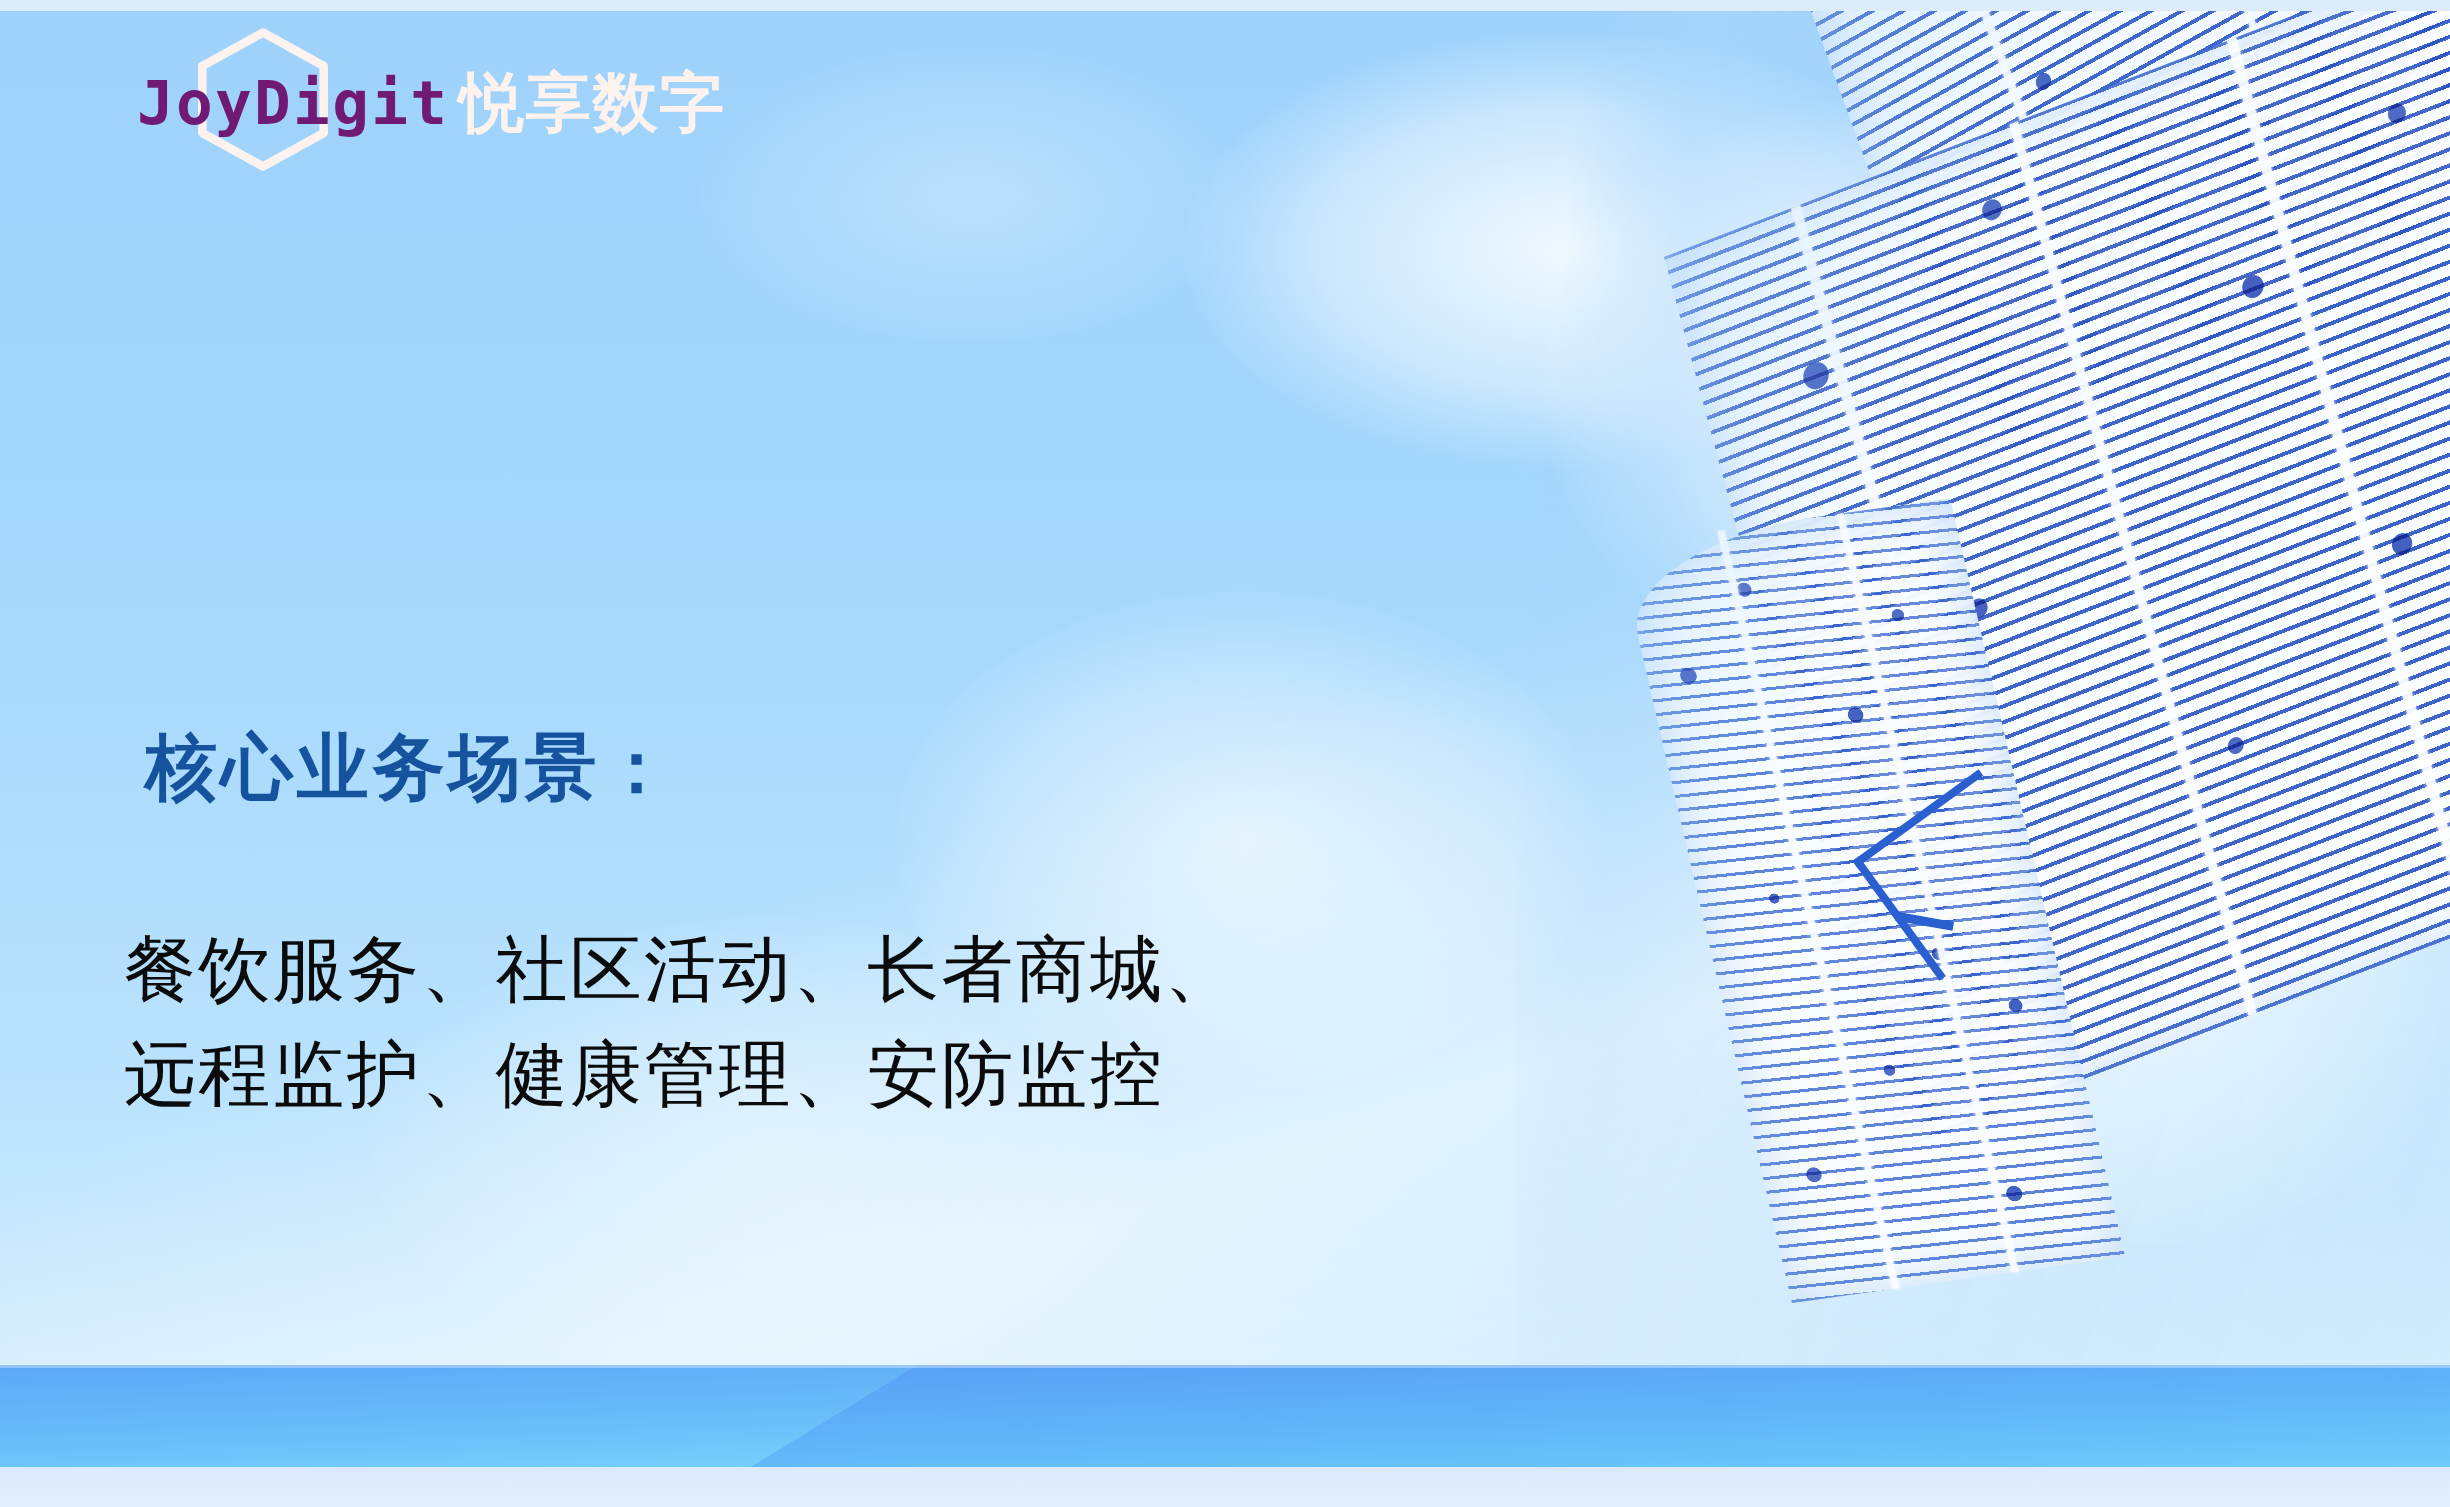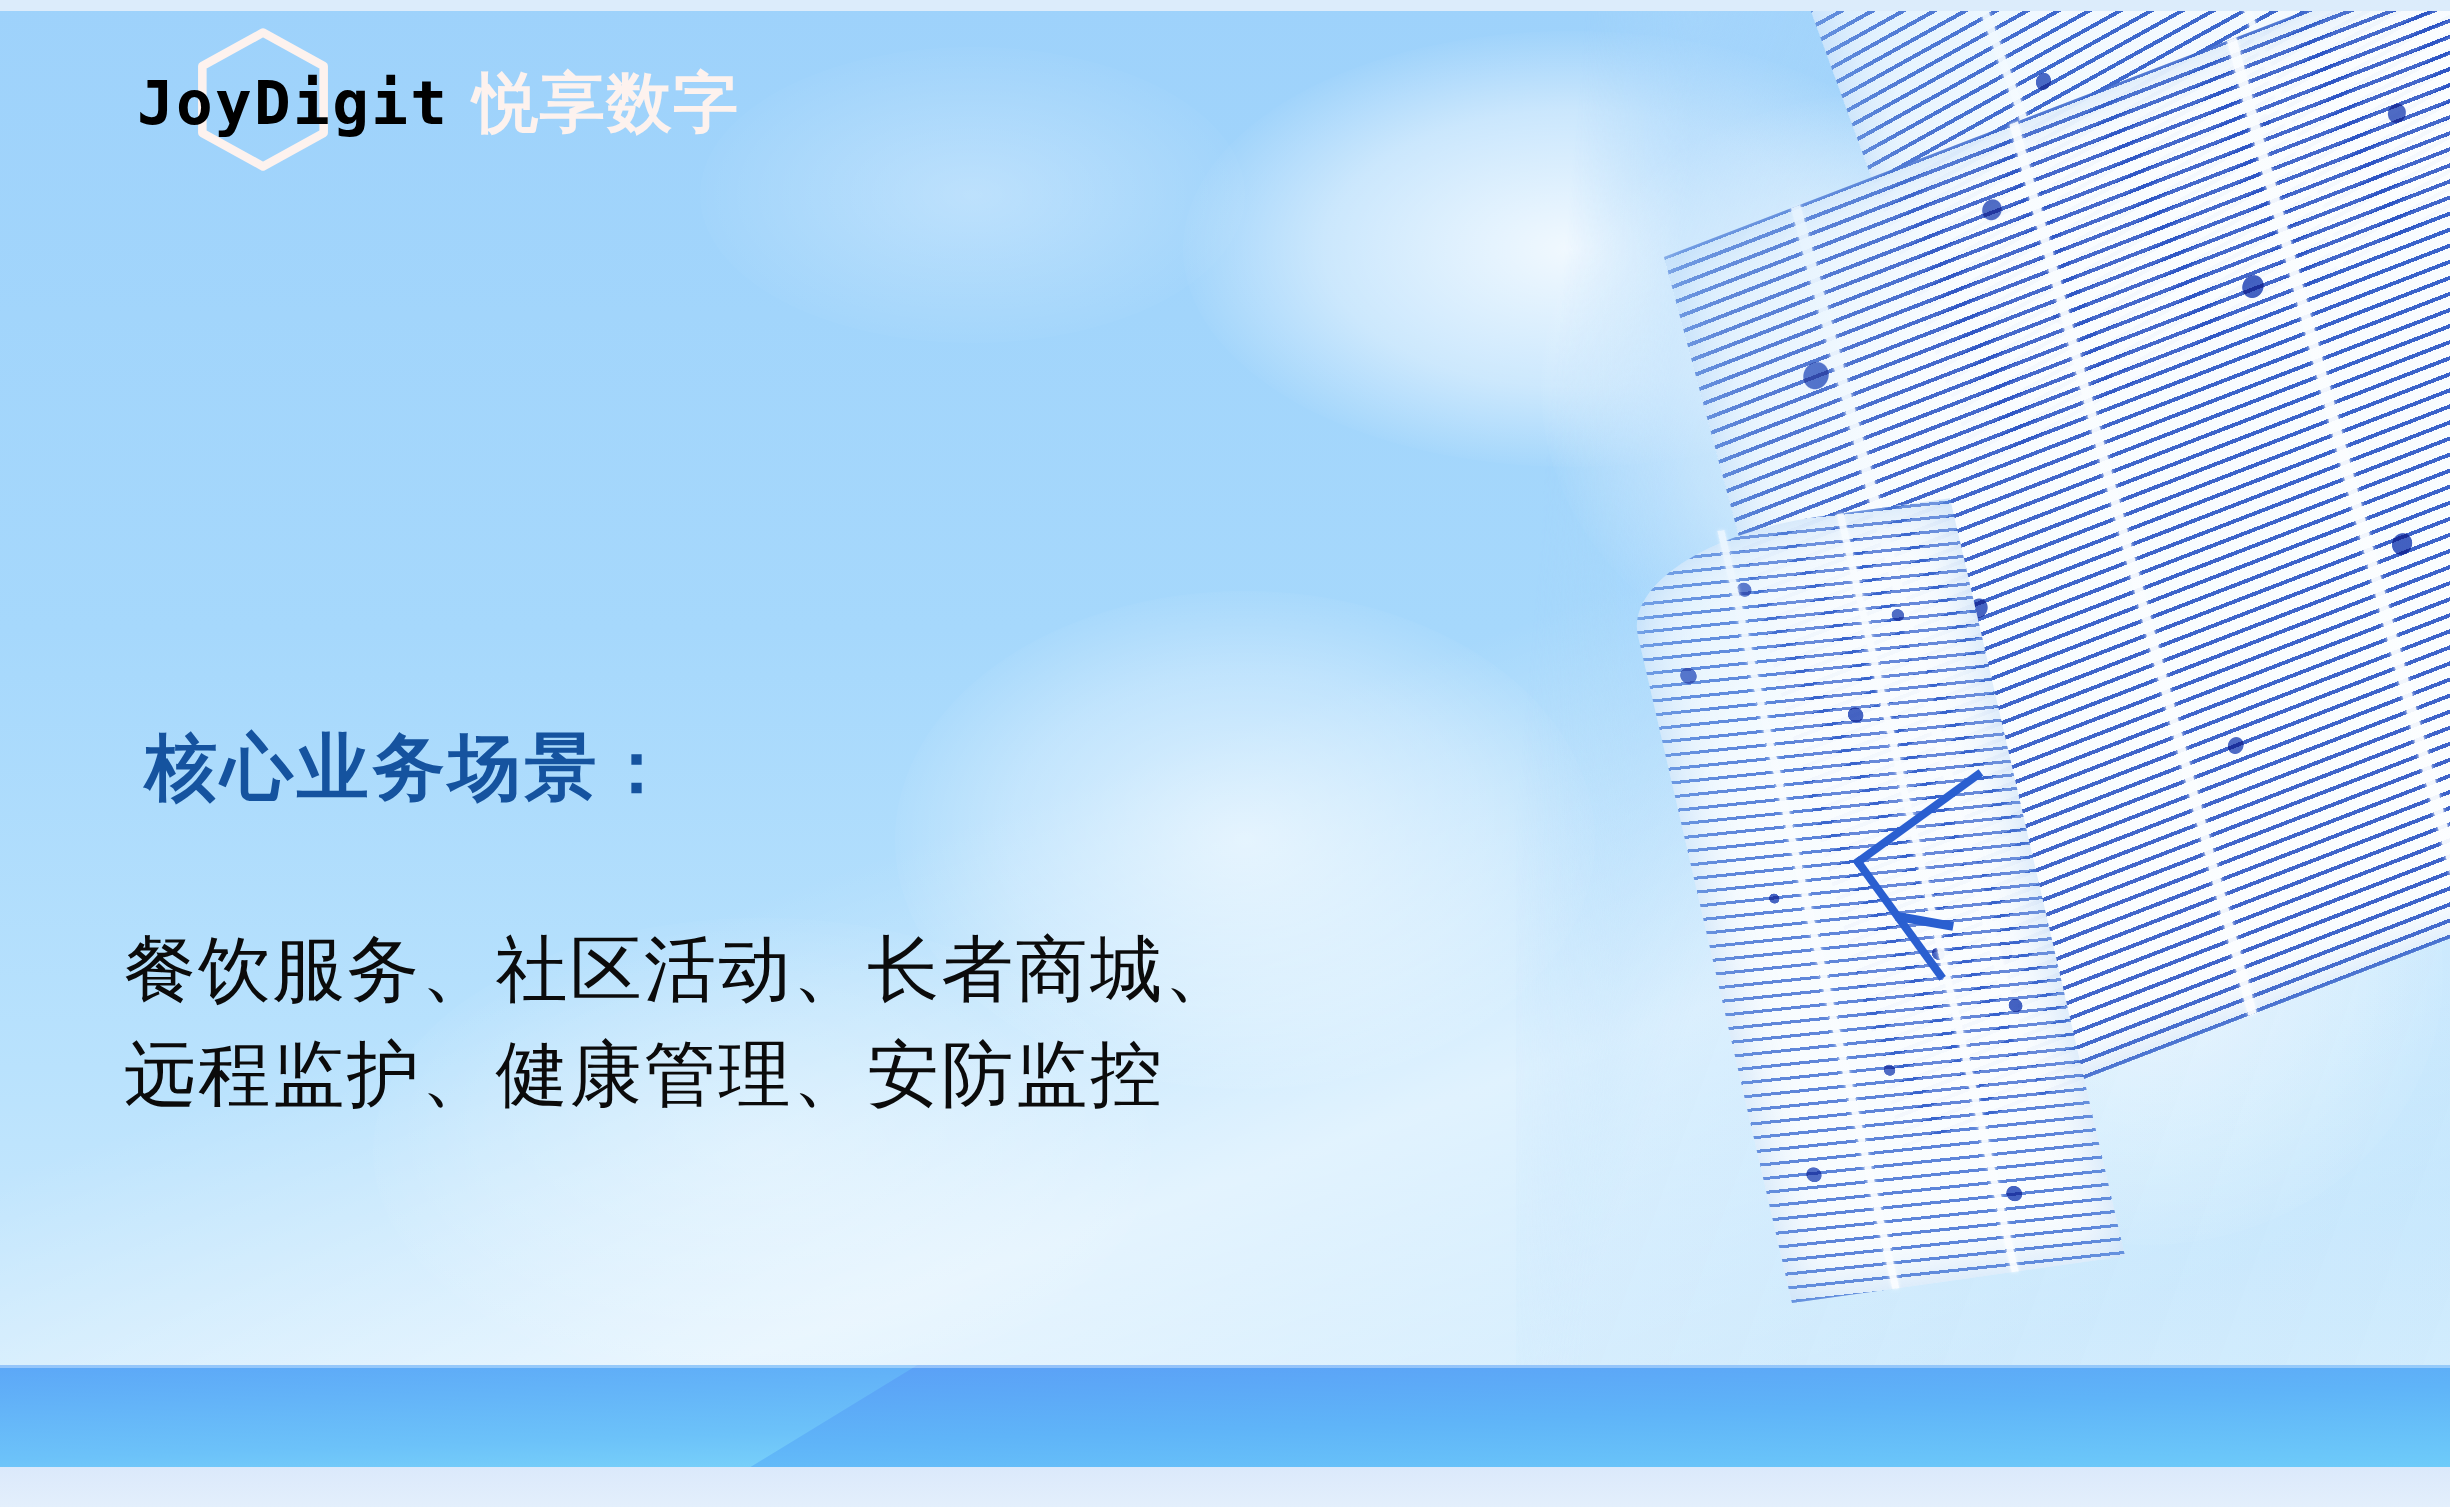--- a/index.html
+++ b/index.html
@@ -172,32 +172,32 @@
   .logo-hex {
     position: absolute;
     left: 56px; top: -34px;
     width: 140px; height: 145px;
     z-index: 0;
   }
   .logo-hex svg { display: block; width: 100%; height: 100%; }
   .logo-word {
     position: relative;
     z-index: 1;
-    color: #000000;
+    color: #701a75;
     font-size: 61px;
     font-weight: 700;
     letter-spacing: 2.3px;
     font-family: "DejaVu Sans Mono", "Liberation Mono", monospace;
     line-height: 1;
     white-space: nowrap;
   }
   .logo-cn {
     position: relative;
     z-index: 1;
-    margin-left: 24px;
+    margin-left: 10px;
     color: #fdf2ee;
     font-size: 65px;
     font-weight: 700;
     letter-spacing: 1.6px;
     line-height: 1;
     white-space: nowrap;
   }
 
   
   .headline {

